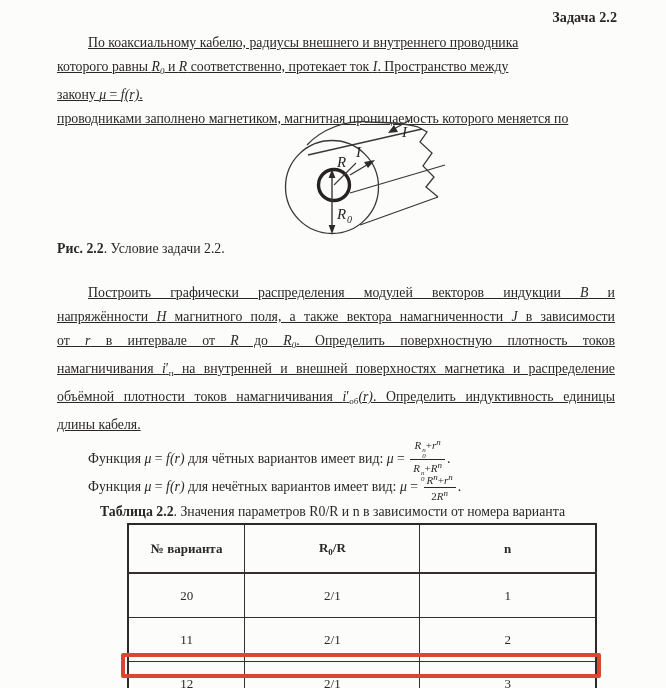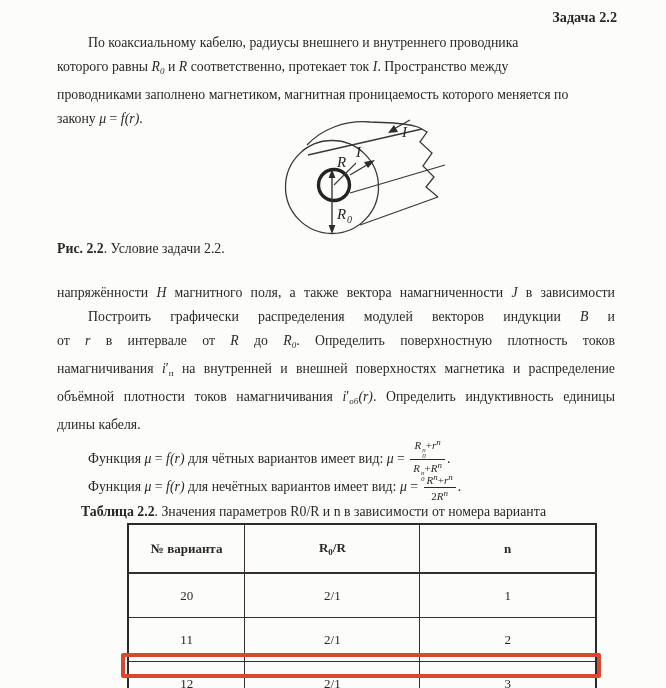--- a/index.html
+++ b/index.html
@@ -7,38 +7,38 @@
     width:666px;height:688px;overflow:hidden;
     background:#fcfcfb;color:#2a2826;
     font-family:"Liberation Serif","DejaVu Serif","DejaVu Sans",serif;
     font-size:13.8px;
     -webkit-font-smoothing:antialiased;
   }
   .page{padding:7px 0 0 57px;width:560px;}
   .heading{font-weight:bold;font-size:14.2px;line-height:20px;margin-left:31px;text-align:right;}
   .para{width:558px;}
   .para1{margin-top:4px;}
-  .pline{line-height:24px;white-space:normal;}
+  .pline{line-height:24px;white-space:normal;text-decoration:underline;}
   .pline.just{text-align:justify;text-align-last:justify;}
   .pline.indent{text-indent:31px;}
   .it{font-style:italic;}
   .bd{font-weight:bold;}
   .subtxt{font-size:9px;vertical-align:-3px;}
   .suptxt{font-size:9px;vertical-align:4px;}
   .figure-wrap{position:relative;height:122px;margin-top:-14px;}
   .figure-wrap svg{position:absolute;left:193px;top:0;}
   .fig-caption{text-align:left;line-height:20px;margin-top:0;width:558px;}
   .para2{margin-top:22px;}
   .formula{height:33px;line-height:33px;margin-left:31px;}
   .formula:first-of-type{margin-top:2px;height:34px;}
   .frac{display:inline-block;text-align:center;vertical-align:-9px;font-size:11px;line-height:1.15;margin:0 2px;}
   .frac .num{display:block;border-bottom:1px solid #2a2826;padding:0 3px;}
   .frac .den{display:block;padding:0 3px;}
   .stack{display:inline-flex;flex-direction:column;align-items:flex-start;font-size:7px;line-height:6px;vertical-align:-3px;margin-left:1px;}
-  .tbl-caption{line-height:18px;margin-left:24px;}
+  .tbl-caption{line-height:18px;margin-left:43px;}
   .table-wrap{position:relative;margin-top:2px;margin-left:70px;width:470px;}
   table.variants{border-collapse:collapse;width:470px;font-size:13px;}
   table.variants th,table.variants td{
     border:1px solid #33302d;text-align:center;padding:14px;
   }
   table.variants th{height:19px;font-size:13px;border-bottom-width:2px;}
   table.variants td{height:15px;line-height:15px;}
   table.variants{border:2px solid #2c2a28;}
   .hl-box{position:absolute;pointer-events:none;border-radius:2px;}
   .svgline{stroke:#3a3835;fill:none;stroke-width:1.3px;}
@@ -50,22 +50,22 @@
 </head>
 <body>
 
 <div class="page">
 
   <div class="heading">Задача 2.2</div>
 
   <div class="para para1">
       <div class="pline indent"><span>По коаксиальному кабелю, радиусы внешнего и внутреннего проводника</span></div>
       <div class="pline"><span>которого равны </span><span class="it">R</span><span class="subtxt it">0</span><span> и </span><span class="it">R</span><span> соответственно, протекает ток </span><span class="it">I</span><span>. Пространство между</span></div>
+      <div class="pline"><span>закону </span><span class="it">μ</span><span> = </span><span class="it">f</span><span class="it">(r)</span><span>.</span></div>
       <div class="pline"><span>проводниками заполнено магнетиком, магнитная проницаемость которого меняется по</span></div>
-      <div class="pline"><span>закону </span><span class="it">μ</span><span> = </span><span class="it">f</span><span class="it">(r)</span><span>.</span></div>
     </div>
 
   <div class="figure-wrap">
     <svg width="212" height="125" viewBox="0 0 212 125">
 
       <path class="svgline" d="M57,28 C72,12 95,3 120,5 C138,6 152,5 168,10"></path>
       <path class="svgline" d="M168,10 L177,15 L170,25 L182,36 L173,49 L184,60 L176,70 L188,80"></path>
       <path class="svgline" d="M188,80 L110,108"></path>
       <path class="svgline" d="M58,38 L172,12"></path>
       <path class="svgline" d="M100,76 L195,48"></path>
@@ -92,22 +92,22 @@
       <text class="svgtext small" x="97" y="106">0</text>
       <text class="svgtext" x="152" y="20">I</text>
     </svg>
   </div>
 
   <div class="fig-caption">
     <span class="bd">Рис. 2.2</span><span>. Условие задачи 2.2.</span>
   </div>
 
   <div class="para para2">
+      <div class="pline just indent"><span>Построить графически распределения модулей векторов индукции </span><span class="it">B</span><span> и</span></div>
       <div class="pline just"><span>напряжённости </span><span class="it">H</span><span> магнитного поля, а также вектора намагниченности </span><span class="it">J</span><span> в зависимости</span></div>
-      <div class="pline just indent"><span>Построить графически распределения модулей векторов индукции </span><span class="it">B</span><span> и</span></div>
       <div class="pline just"><span>от </span><span class="it">r</span><span> в интервале от </span><span class="it">R</span><span> до </span><span class="it">R</span><span class="subtxt it">0</span><span>. Определить поверхностную плотность токов</span></div>
       <div class="pline just"><span>намагничивания </span><span class="it">i</span><span>′</span><span class="subtxt">п</span><span> на внутренней и внешней поверхностях магнетика и распределение</span></div>
       <div class="pline just"><span>объёмной плотности токов намагничивания </span><span class="it">i</span><span>′</span><span class="subtxt">об</span><span class="it">(r)</span><span>. Определить индуктивность единицы</span></div>
       <div class="pline"><span>длины кабеля.</span></div>
     </div>
 
   <div class="formula"><span>Функция </span><span class="it">μ</span><span> = </span><span class="it">f</span><span class="it">(r)</span><span> для чётных вариантов имеет вид: </span><span class="it">μ</span><span> = </span><span class="frac"><span class="num"><span class="it">R</span><span class="stack it">
             <span>n</span>
             <span>0</span>
           </span><span>+</span><span class="it">r</span><span class="suptxt it">n</span></span><span class="den"><span class="it">R</span><span class="stack it">

